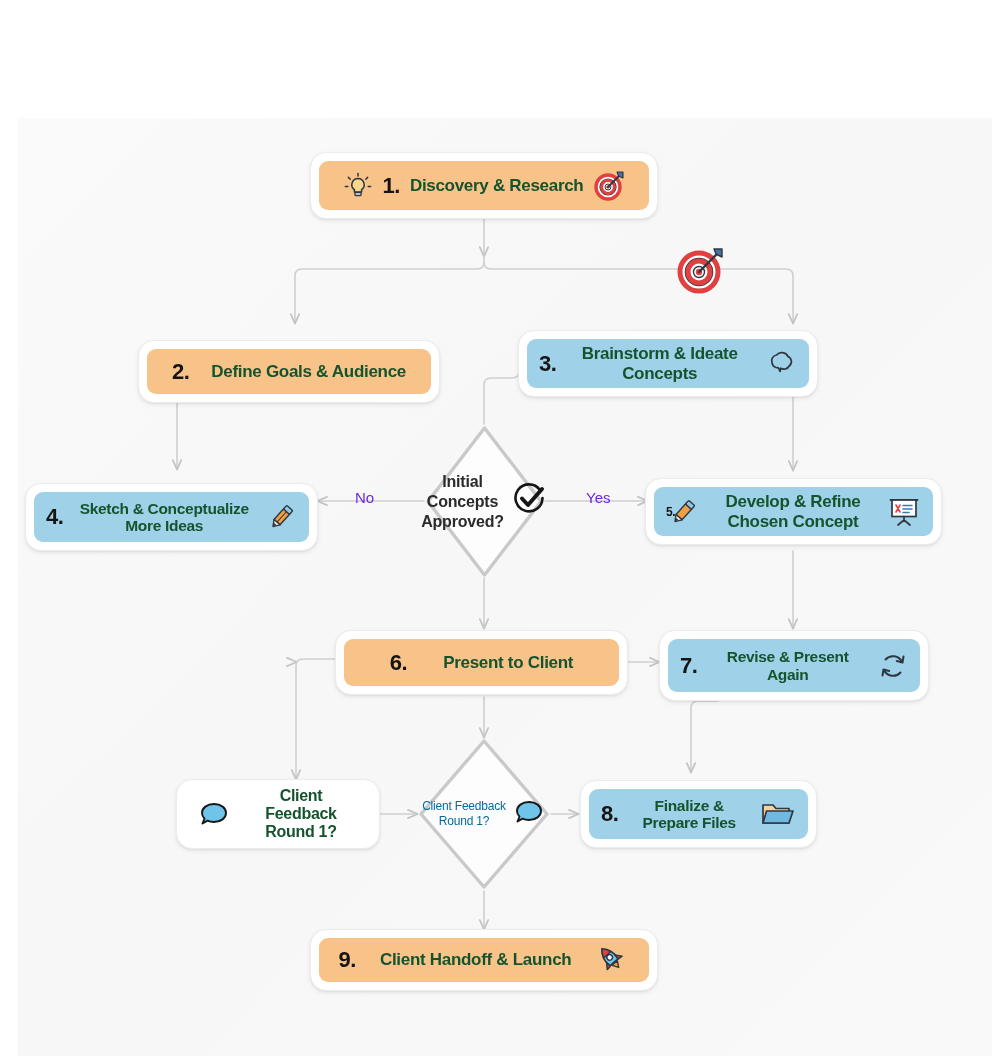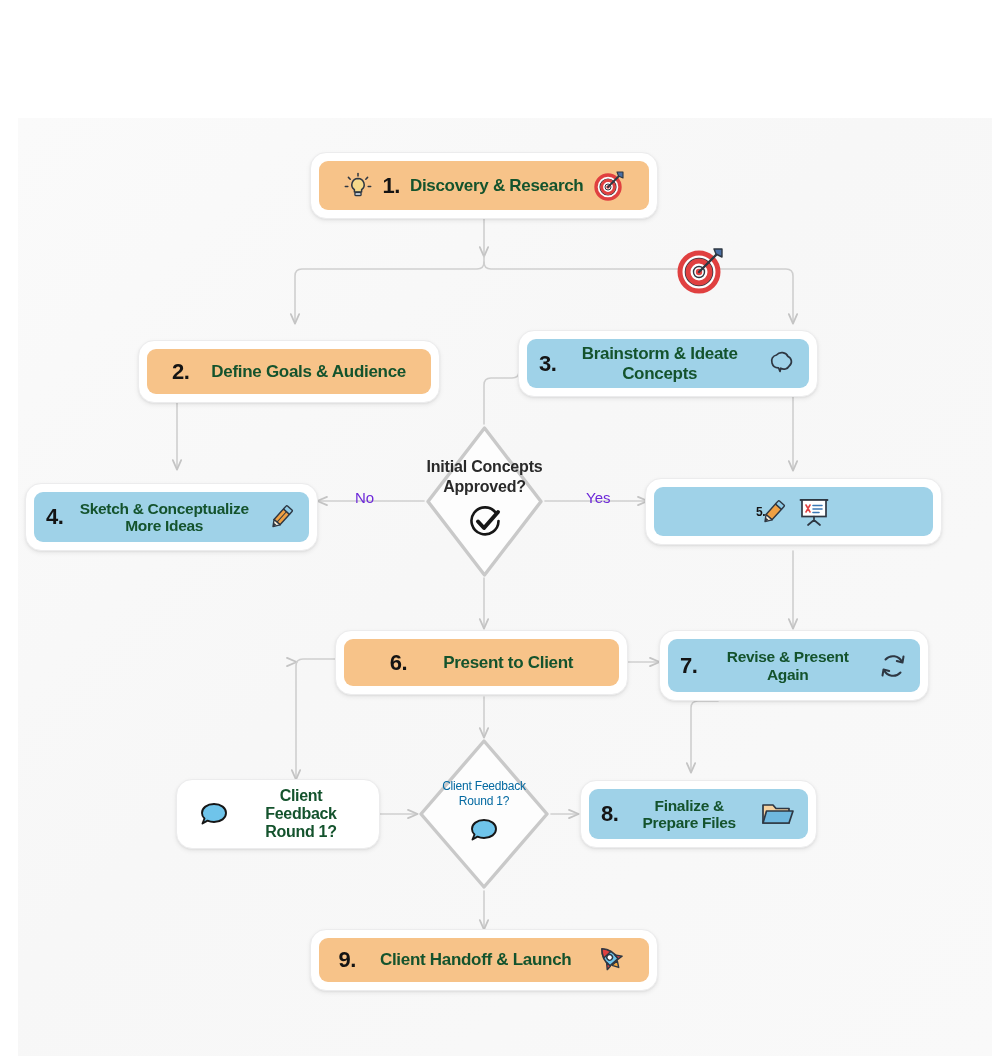--- a/index.html
+++ b/index.html
@@ -84,21 +84,21 @@
     position: absolute; left: 0; top: 0;
     width: 100%; height: 100%;
   }
   .diamond .dtext {
     position: relative;
     z-index: 2;
     text-align: center;
     color: #2a2a2a;
     line-height: 1.25;
     display: flex;
-    flex-direction: column;
+    flex-direction: row;
     align-items: center;
     gap: 6px;
   }
   .diamond .dlabel { font-weight: bold; font-size: 16px; letter-spacing: -0.2px; }
   .diamond.small .dlabel { font-weight: normal; font-size: 12px; color: #0369a1; }
 
   .edgelabel {
     position: absolute;
     font-size: 15px;
     color: #6d28d9;
@@ -247,20 +247,21 @@
       <span class="ico" style="margin-left:-16px;">
         <svg width="32" height="32" viewBox="0 0 32 32" xmlns="http://www.w3.org/2000/svg">
           <g transform="rotate(42 16 16)">
             <rect x="12.5" y="3.5" width="8" height="5" rx="1" fill="#8ecae6" stroke="#2e3742" stroke-width="1.4"></rect>
             <rect x="12.5" y="8.5" width="8" height="14" fill="#f0a043" stroke="#2e3742" stroke-width="1.4"></rect>
             <path d="M12.5,22.5 L16.5,28.5 L20.5,22.5 Z" fill="#fdf0dc" stroke="#2e3742" stroke-width="1.4" stroke-linejoin="round"></path>
             <path d="M15,24.9 L16.5,28.5 L18,24.9 Z" fill="#2e3742"></path>
           </g>
         </svg>
       </span>
+      <span class="ttl" style="flex:1;">Develop &amp; Refine Chosen Concept</span>
       <span class="ico">
         <svg width="34" height="32" viewBox="0 0 34 32" xmlns="http://www.w3.org/2000/svg">
           <path d="M3.5,4 L30.5,4" stroke="#2e3742" stroke-width="1.8" stroke-linecap="round"></path>
           <rect x="5" y="4" width="24" height="16.5" fill="#ffffff" stroke="#2e3742" stroke-width="1.7"></rect>
           <path d="M9,9 L13,16 M9,16 L13,9" stroke="#e04040" stroke-width="1.6" stroke-linecap="round"></path>
           <path d="M16,9.5 L25,9.5 M16,13 L25,13 M16,16.5 L22,16.5" stroke="#3b78b5" stroke-width="1.6" stroke-linecap="round"></path>
           <path d="M17,20.5 L17,24 M17,24 L11,29 M17,24 L23,29" stroke="#2e3742" stroke-width="1.7" stroke-linecap="round"></path>
         </svg>
       </span>
     </div>

